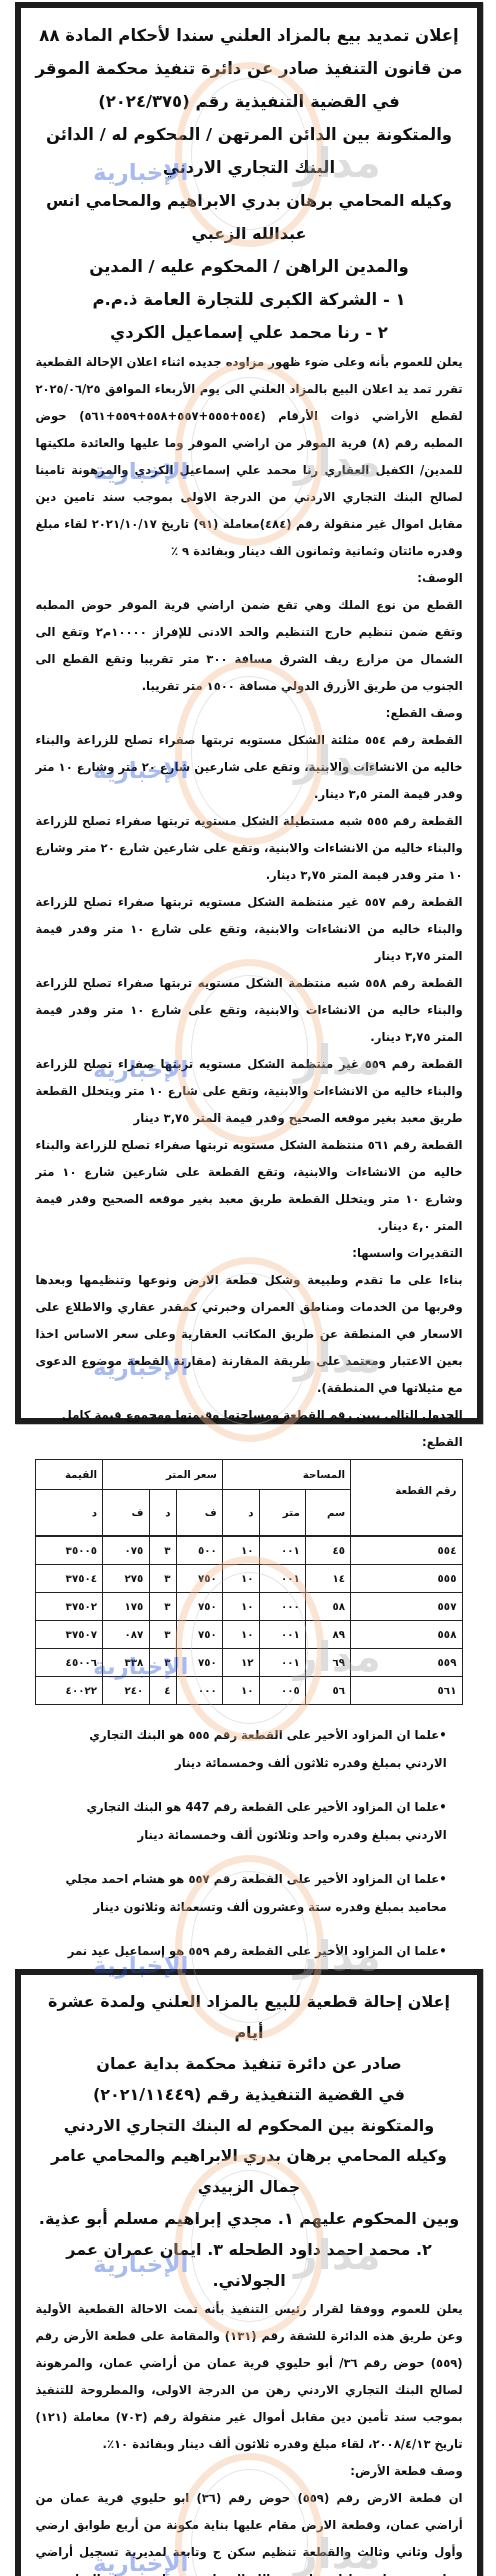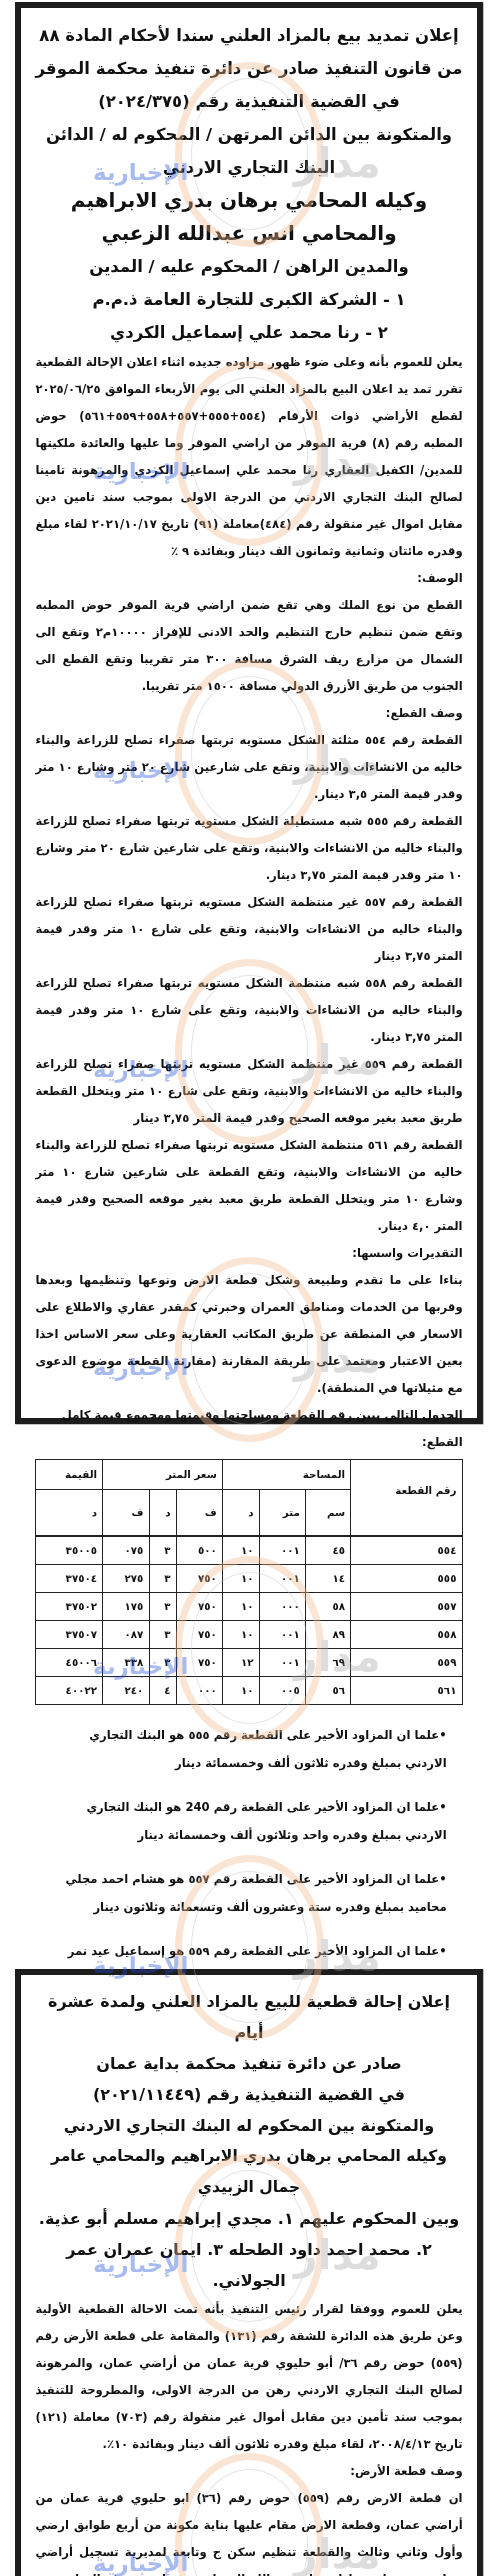--- a/index.html
+++ b/index.html
@@ -209,21 +209,21 @@
 </div>
 
 <section class="notice" id="notice1">
   <div class="content">
     <div>
       <p class="heading-line">إعلان تمديد بيع بالمزاد العلني سندا لأحكام المادة ٨٨</p>
       <p class="heading-line">من قانون التنفيذ صادر عن دائرة تنفيذ محكمة الموقر</p>
       <p class="heading-line">في القضية التنفيذية رقم (٢٠٢٤/٣٧٥)</p>
       <p class="heading-line">والمتكونة بين الدائن المرتهن / المحكوم له / الدائن</p>
       <p class="heading-line">البنك التجاري الاردني</p>
-      <p class="heading-line" style="font-size:20px">وكيله المحامي برهان بدري الابراهيم والمحامي انس عبدالله الزعبي</p>
+      <p class="heading-line" style="font-size:16px">وكيله المحامي برهان بدري الابراهيم والمحامي انس عبدالله الزعبي</p>
       <p class="heading-line">والمدين الراهن / المحكوم عليه / المدين</p>
       <p class="heading-line">١ - الشركة الكبرى للتجارة العامة ذ.م.م</p>
       <p class="heading-line">٢ - رنا محمد علي إسماعيل الكردي</p>
     </div>
 
     <p class="para">يعلن للعموم بأنه وعلى ضوء ظهور مزاوده جديده اثناء اعلان الإحالة القطعية تقرر تمد يد اعلان البيع بالمزاد العلني الى يوم الأربعاء الموافق ٢٠٢٥/٠٦/٢٥ لقطع الأراضي ذوات الأرقام (٥٥٤+٥٥٥+٥٥٧+٥٥٨+٥٥٩+٥٦١) حوض المطبه رقم (٨) قرية الموقر من اراضي الموقر وما عليها والعائدة ملكيتها للمدين/ الكفيل العقاري رنا محمد علي إسماعيل الكردي والمرهونة تامينا لصالح البنك التجاري الاردني من الدرجة الاولى بموجب سند تامين دين مقابل اموال غير منقولة رقم (٤٨٤)معاملة (٩١) تاريخ ٢٠٢١/١٠/١٧ لقاء مبلغ وقدره مائتان وثمانية وثمانون الف دينار وبفائدة ٩ ٪</p>
     <p class="subhead">الوصف:</p>
     <p class="para">القطع من نوع الملك وهي تقع ضمن اراضي قرية الموقر حوض المطبه وتقع ضمن تنظيم خارج التنظيم والحد الادنى للإفراز ١٠٠٠٠م٢ وتقع الى الشمال من مزارع ريف الشرق مسافة ٣٠٠ متر تقريبا وتقع القطع الى الجنوب من طريق الأزرق الدولي مسافة ١٥٠٠ متر تقريبا.</p>
     <p class="subhead">وصف القطع:</p>
     <p class="para">القطعة رقم ٥٥٤ مثلثة الشكل مستويه تربتها صفراء تصلح للزراعة والبناء خاليه من الانشاءات والابنية، وتقع على شارعين شارع ٢٠ متر وشارع ١٠ متر وقدر قيمة المتر ٣,٥ دينار.</p>
@@ -312,21 +312,21 @@
           <td>١٠</td>
           <td>٠٠٠</td>
           <td>٤</td>
           <td>٢٤٠</td>
           <td>٤٠٠٢٢</td>
         </tr>
       </tbody>
     </table>
 
     <p class="bullet">•علما ان المزاود الأخير على القطعة رقم ٥٥٥ هو البنك التجاري الاردني بمبلغ وقدره ثلاثون ألف وخمسمائة دينار</p>
-    <p class="bullet">•علما ان المزاود الأخير على القطعة رقم 240 هو البنك التجاري الاردني بمبلغ وقدره واحد وثلاثون ألف وخمسمائة دينار</p>
+    <p class="bullet">•علما ان المزاود الأخير على القطعة رقم 447 هو البنك التجاري الاردني بمبلغ وقدره واحد وثلاثون ألف وخمسمائة دينار</p>
     <p class="bullet">•علما ان المزاود الأخير على القطعة رقم ٥٥٧ هو هشام احمد مجلي محاميد بمبلغ وقدره ستة وعشرون ألف وتسعمائة وثلاثون دينار</p>
     <p class="bullet">•علما ان المزاود الأخير على القطعة رقم ٥٥٩ هو إسماعيل عيد نمر العز بمبلغ وقدره اثنان وثلاثون ألف ومائتان وثلاثون دينار</p>
     <p class="bullet">•علما ان المزاود الأخير على القطعة رقم ٥٦١ هو هشام احمد مجلي محاميد بمبلغ وقدره ثمانية وعشرون الف وستمائة دينار</p>
     <p class="bullet">•علما ان المزاود الأخير على القطعة رقم ٥٥٤ هو هشام احمد مجلي محاميد بمبلغ وقدره ستة وعشرون الف ومائتان دينار</p>
 
     <p class="para">
       <span>فعلى من يرغب بالشراء مراجعة هذه الدائرة او الموقع الالكتروني لوزارة العدل الخاص بالخدمات الالكترونية</span>
       <a class="url">http//auctions.moj.gov.jo</a>
     </p>
     <p class="para">يوم الأربعاء الموافق ٢٠٢٥/٦/٢٥ ودفع عربون الكتروني ١٠٪ من القيمة التقديرية علما بأن الرسوم والطوابع تعود على المزاود الأخير.</p>

